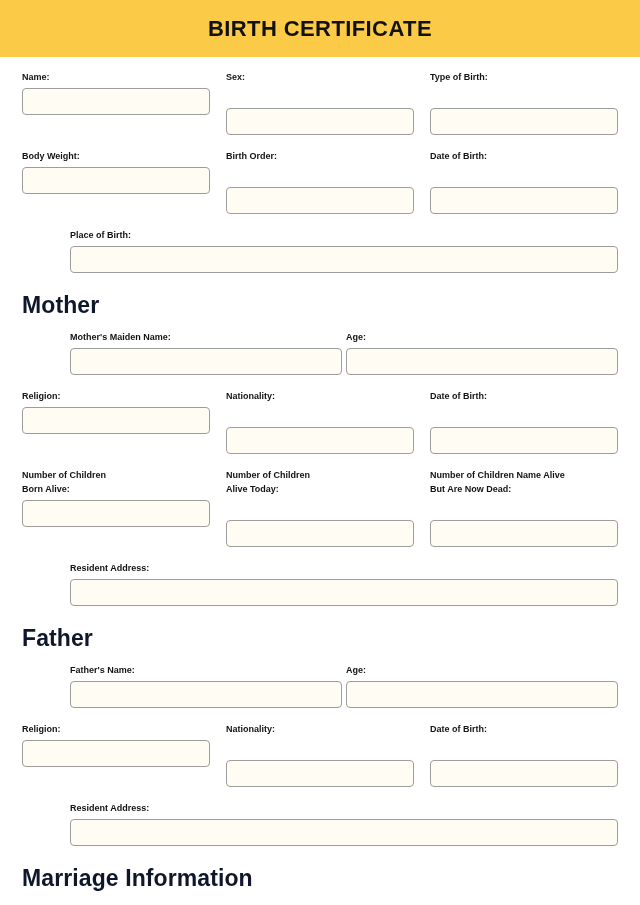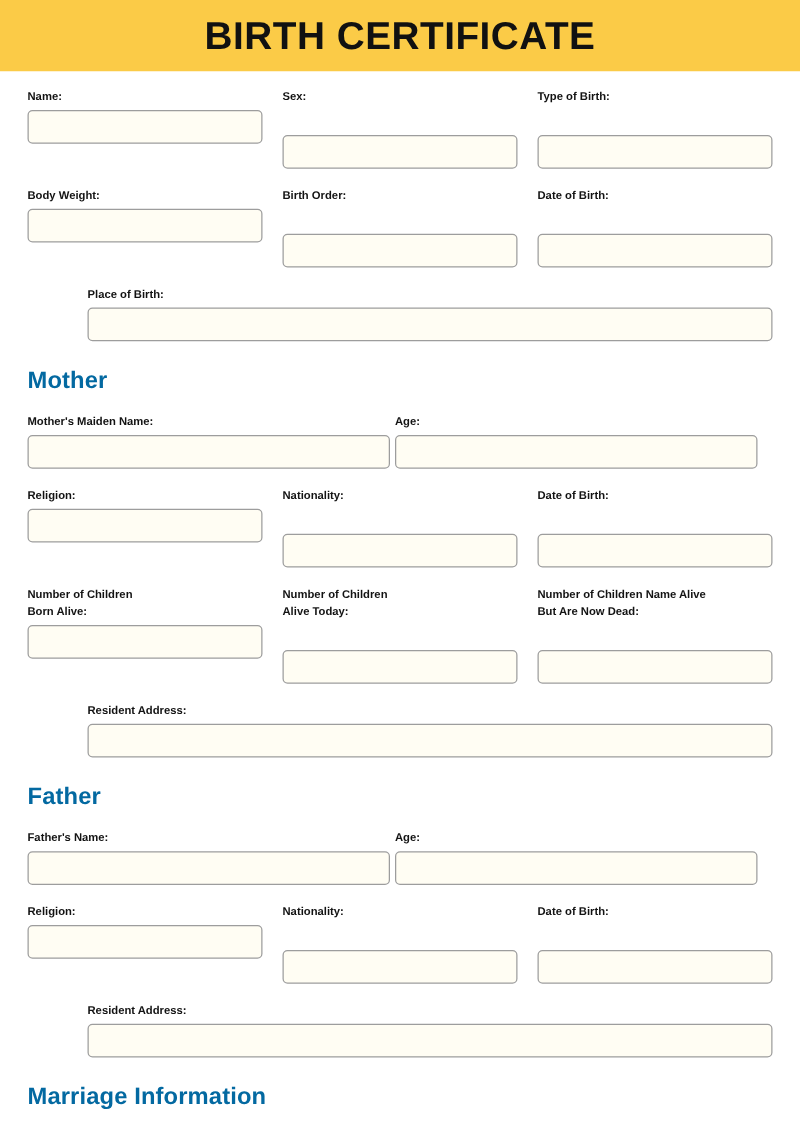--- a/index.html
+++ b/index.html
@@ -27,21 +27,21 @@
   .header-band {
     width: 100%;
     height: 57px;
     background: #fbcb47;
     display: flex;
     align-items: center;
     justify-content: center;
     box-sizing: border-box;
   }
   .header-title {
-    font-size: 31px;
+    font-size: 22px;
     font-weight: bold;
     letter-spacing: 0.4px;
     color: #111111;
     line-height: 1;
     text-align: center;
     font-family: "Liberation Sans", sans-serif;
   }
 
   
   .content {
@@ -50,21 +50,21 @@
   }
 
   .row {
     display: flex;
     width: 596px;
     box-sizing: border-box;
   }
   .row.cols-3 > .field { width: 188px; }
   .row.cols-3 > .field + .field { margin-left: 16px; gap: 20px; }
 
-  .row.cols-2 > .field.wide { width: 290px; }
+  .row.cols-2 > .field.wide { width: 290px; margin-left: 48px; }
   .row.cols-2 > .field.rest { width: 290px; margin-left: 4px; }
 
   .row.cols-1 > .field { width: 596px; margin-left: 48px; }
 
   .field {
     display: flex;
     flex-direction: column;
     box-sizing: border-box;
   }
 
@@ -90,23 +90,23 @@
     color: #111111;
     font-family: "Liberation Sans", sans-serif;
     outline: none;
   }
 
   .spacer-sm { height: 14px; }
   .spacer-md { height: 17px; }
   .spacer-lg { height: 21px; }
 
   .section-heading {
-    font-size: 19px;
+    font-size: 23px;
     font-weight: bold;
-    color: #0369a1;
+    color: #0f172a;
     line-height: 22px;
     margin: 0;
     letter-spacing: 0.1px;
     font-family: "Liberation Sans", sans-serif;
   }
 
   .checkbox-row {
     display: flex;
     align-items: center;
     height: 18px;

